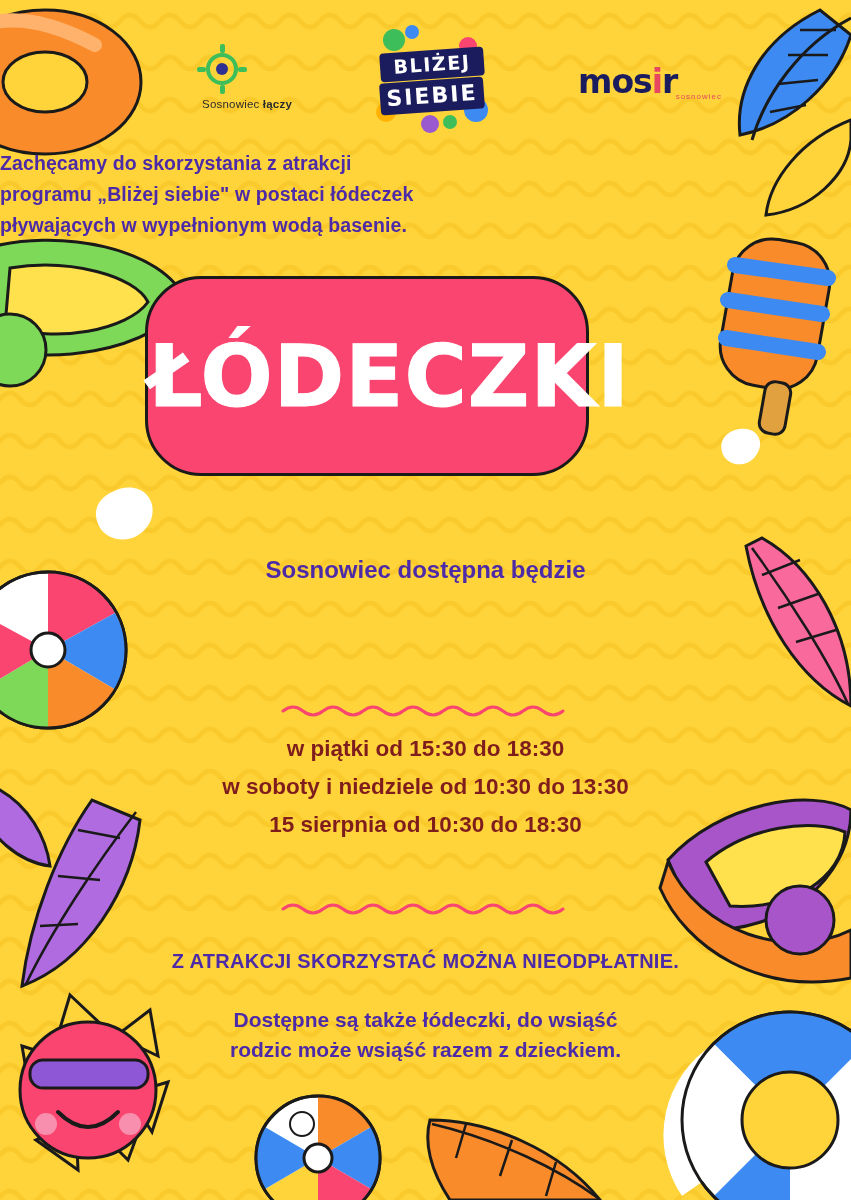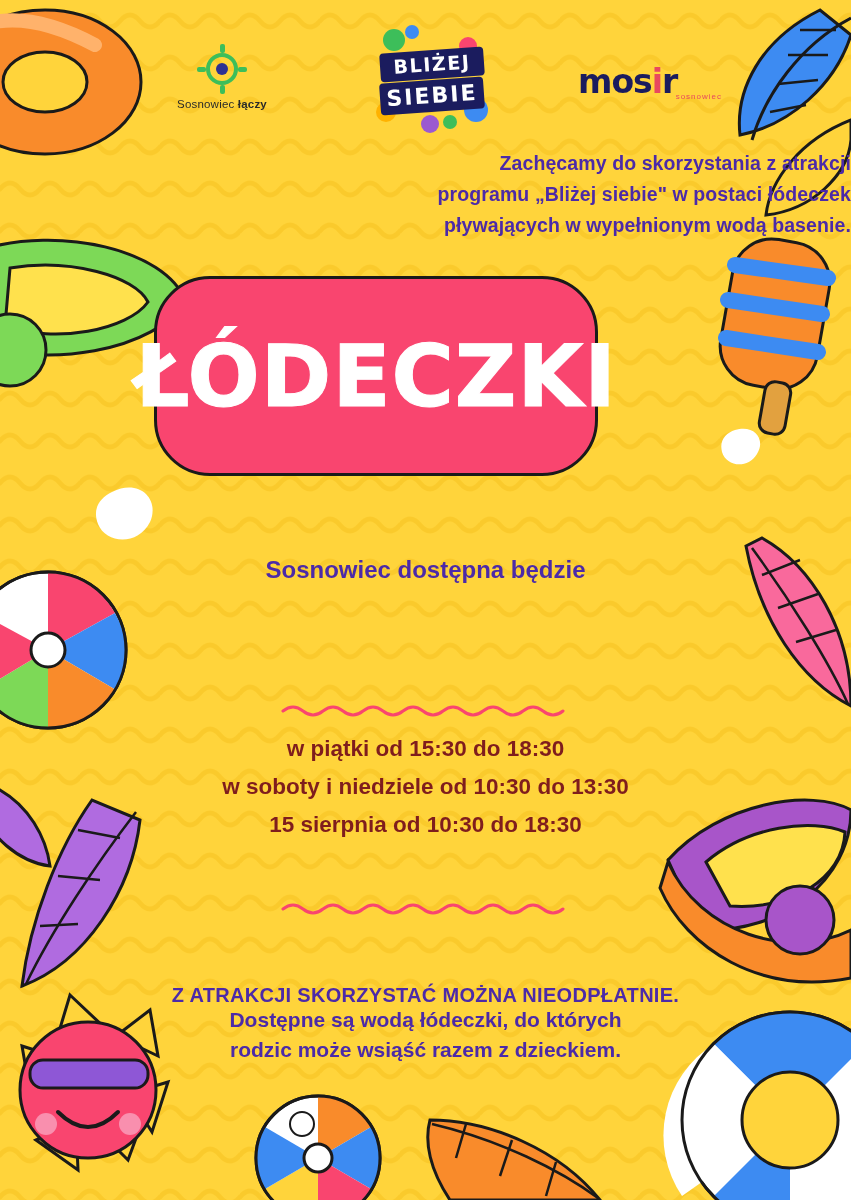--- a/index.html
+++ b/index.html
@@ -51,21 +51,21 @@
     left: 0;
     width: 851px;
     height: 120px;
   }
 
   .logo-sosnowiec {
     position: absolute;
     left: 152px;
     top: 28px;
     width: 140px;
-    text-align: center;
+    text-align: right;
   }
   .logo-sosnowiec .mark {
     width: 46px; height: 46px;
     margin: 0 auto 6px auto;
     position: relative;
   }
   .logo-sosnowiec .mark .ring {
     position: absolute; left: 7px; top: 7px;
     width: 32px; height: 32px;
     border-radius: 50%;
@@ -139,41 +139,40 @@
     color: #E8485F;
     letter-spacing: 1px;
   }
 
   
   .intro {
     position: absolute;
     top: 148px;
     left: 0;
     width: 851px;
-    text-align: right;
+    text-align: left;
     color: #4C2AA8;
     font-weight: 800;
     font-size: 19.5px;
     line-height: 31px;
     letter-spacing: .1px;
   }
 
   
   .title-pill {
     position: absolute;
-    left: 154px;
+    left: 145px;
     top: 276px;
     width: 444px;
     height: 200px;
     background: #F9456F;
     border: 3px solid #1A1A1A;
     border-radius: 56px;
     display: flex;
     align-items: center;
-    justify-content: center;
   }
   .title-pill .title-text {
     color: #FFFFFF;
     font-family: "DejaVu Sans", sans-serif;
     font-weight: 800;
     font-size: 85px;
     letter-spacing: 1px;
     line-height: 1;
     -webkit-text-stroke: 1px #ffffff;
   }
@@ -218,21 +217,20 @@
   .free-line {
     position: absolute;
     top: 950px;
     left: 0;
     width: 851px;
     text-align: center;
     color: #4C2AA8;
     font-size: 20px;
     font-weight: 800;
     letter-spacing: .3px;
-    margin-top: 34px;
   }
 
   .note {
     position: absolute;
     top: 1005px;
     left: 0;
     width: 851px;
     text-align: center;
     color: #4C2AA8;
     font-size: 21px;
@@ -436,18 +434,18 @@
       <div class="divider">
         <svg width="290" height="16" viewBox="0 0 290 16" aria-hidden="true">
           <path d="M2 8 Q12 0 22 8 T42 8 T62 8 T82 8 T102 8 T122 8 T142 8 T162 8 T182 8 T202 8 T222 8 T242 8 T262 8 T282 8" fill="none" stroke="#F9456F" stroke-width="3" stroke-linecap="round"></path>
         </svg>
       </div>
     </div>
 
     <div class="free-line">Z ATRAKCJI SKORZYSTAĆ MOŻNA NIEODPŁATNIE.</div>
 
     <div class="note">
-      <div>Dostępne są wodą łódeczki, do których</div>
+      <div>Dostępne są także łódeczki, do wsiąść</div>
       <div>rodzic może wsiąść razem z dzieckiem.</div>
     </div>
 
   </div>
 </div>
 
 </body></html>

